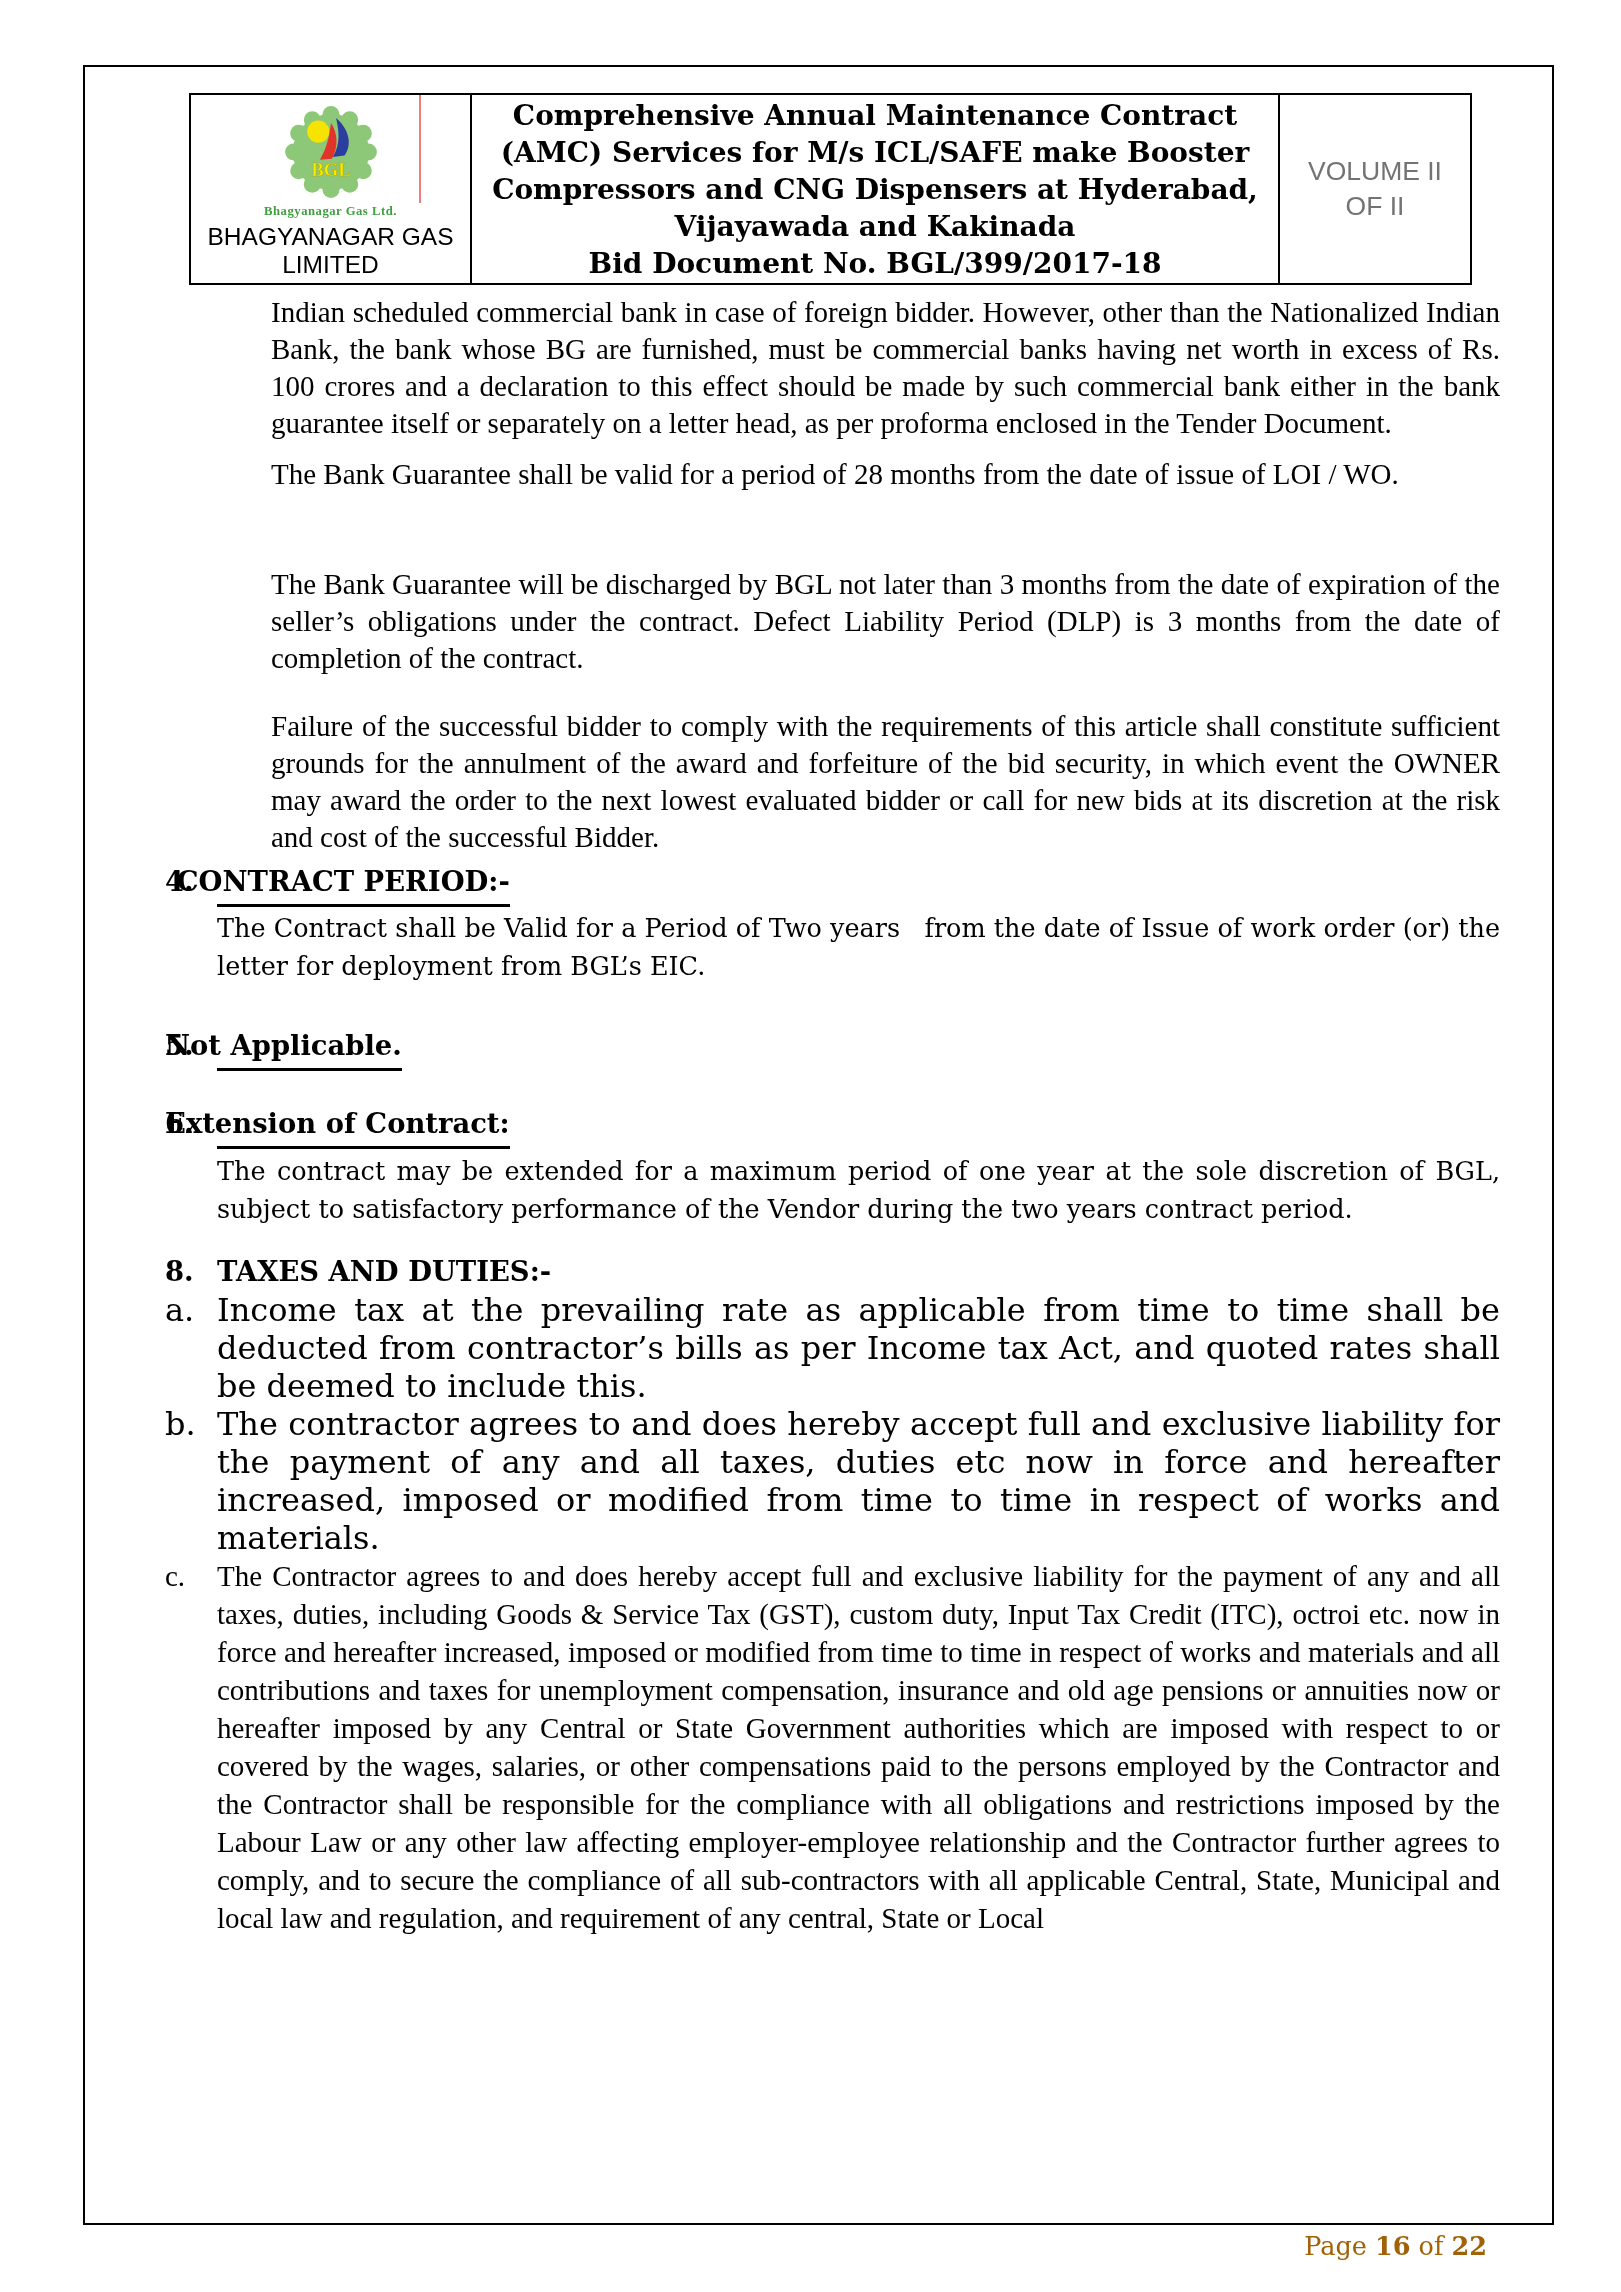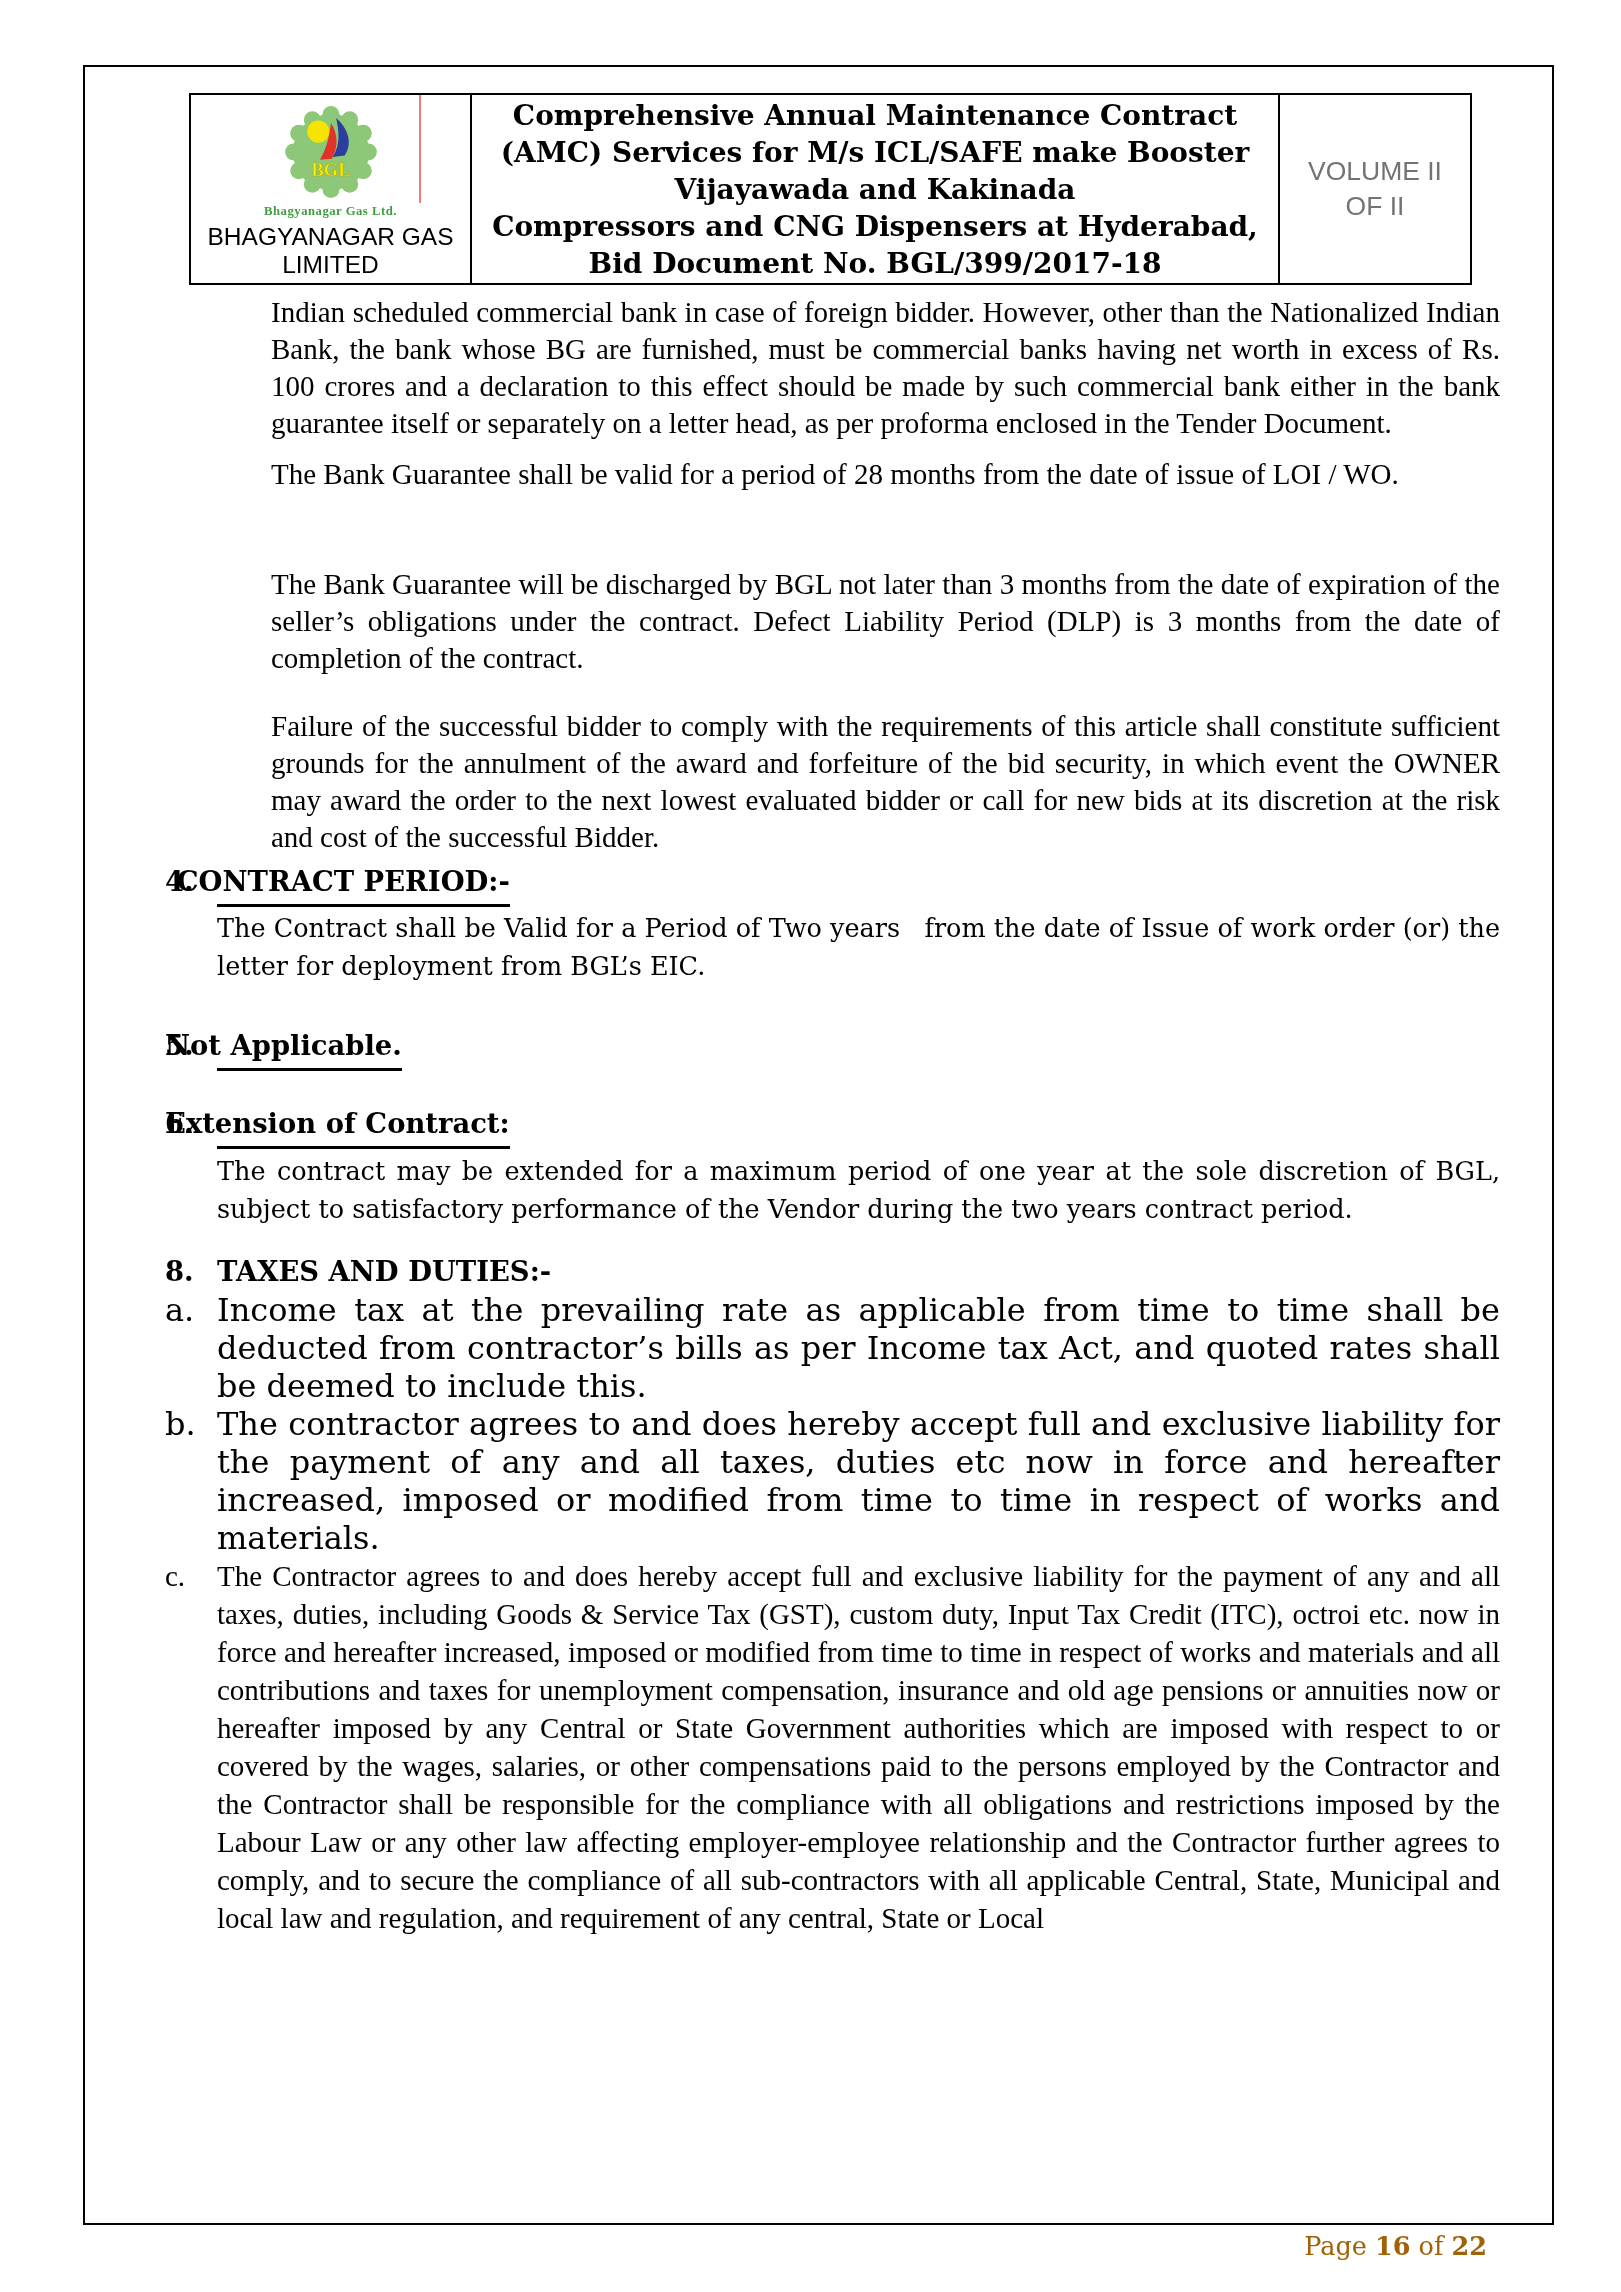--- a/index.html
+++ b/index.html
@@ -124,22 +124,22 @@
     <div class="company">
       <span>BHAGYANAGAR GAS</span><br>
       <span>LIMITED</span>
     </div>
     <div class="red-line"></div>
   </div>
 
   <div class="hdr-cell cell-title">
     <div>Comprehensive Annual Maintenance Contract</div>
     <div>(AMC) Services for M/s ICL/SAFE make Booster</div>
+    <div>Compressors and CNG Dispensers at Hyderabad,</div>
     <div>Vijayawada and Kakinada</div>
-    <div>Compressors and CNG Dispensers at Hyderabad,</div>
     <div>Bid Document No. BGL/399/2017-18</div>
   </div>
 
   <div class="hdr-cell cell-volume">
     <div>VOLUME II</div>
     <div>OF II</div>
   </div>
 </div>
 
 <div class="content">

